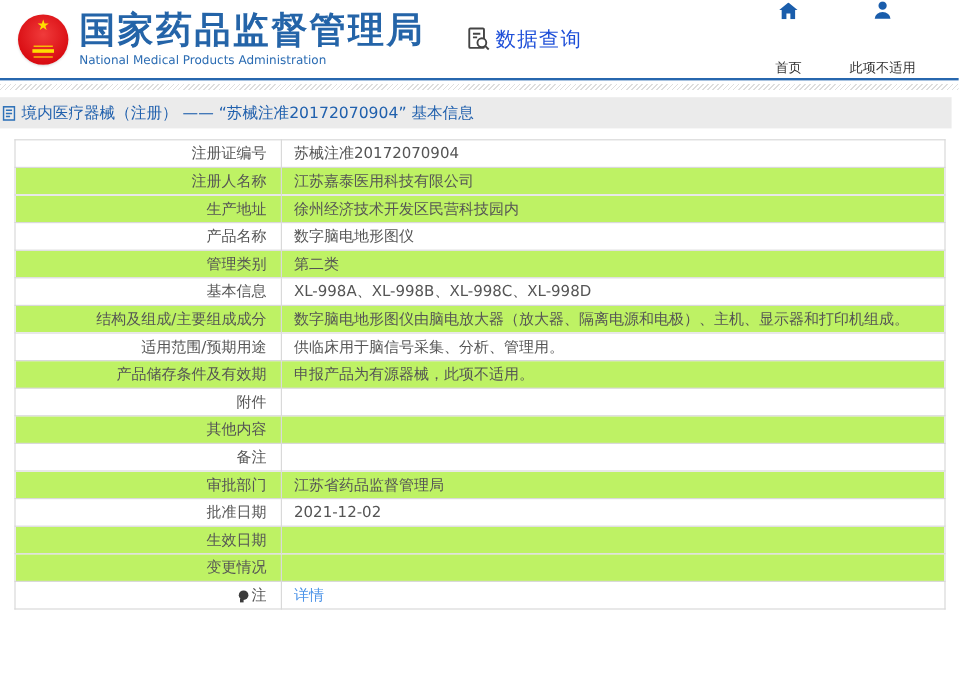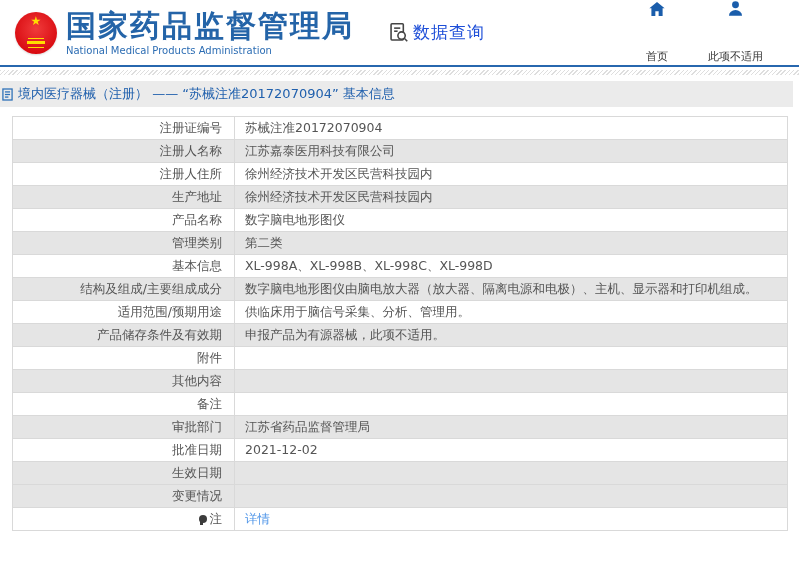--- a/index.html
+++ b/index.html
@@ -80,21 +80,21 @@
     font-size:12.5px; font-weight:normal;
     line-height:14px; height:14px;
     padding:4px 10px;
     overflow:hidden; white-space:nowrap;
   }
   table.info th {
     width:222px; text-align:right; color:#555;
     padding-right:12px;
   }
   table.info td { text-align:left; color:#555; }
-  table.info tr.alt { background:#e5e5e5; }
+  table.info tr.alt { background:#bef264; }
   a.details { color:#4d94e8; text-decoration:none; cursor:pointer; }
 
   .bulb-icon {
     display:inline-block; width:8px; height:8px;
     background:#3c3c3c; border-radius:50%;
     position:relative; margin-right:3px;
   }
   .bulb-icon::after {
     content:""; position:absolute; left:1px; bottom:-2px;
     width:3px; height:3px; background:#3c3c3c;
@@ -166,24 +166,20 @@
   <table class="info">
     <tbody>
         <tr>
     <th>注册证编号</th>
     <td>苏械注准20172070904</td>
   </tr>
         <tr class="alt">
     <th>注册人名称</th>
     <td>江苏嘉泰医用科技有限公司</td>
   </tr>
-        <tr>
-    <th>注册人住所</th>
-    <td>徐州经济技术开发区民营科技园内</td>
-  </tr>
         <tr class="alt">
     <th>生产地址</th>
     <td>徐州经济技术开发区民营科技园内</td>
   </tr>
         <tr>
     <th>产品名称</th>
     <td>数字脑电地形图仪</td>
   </tr>
         <tr class="alt">
     <th>管理类别</th>

